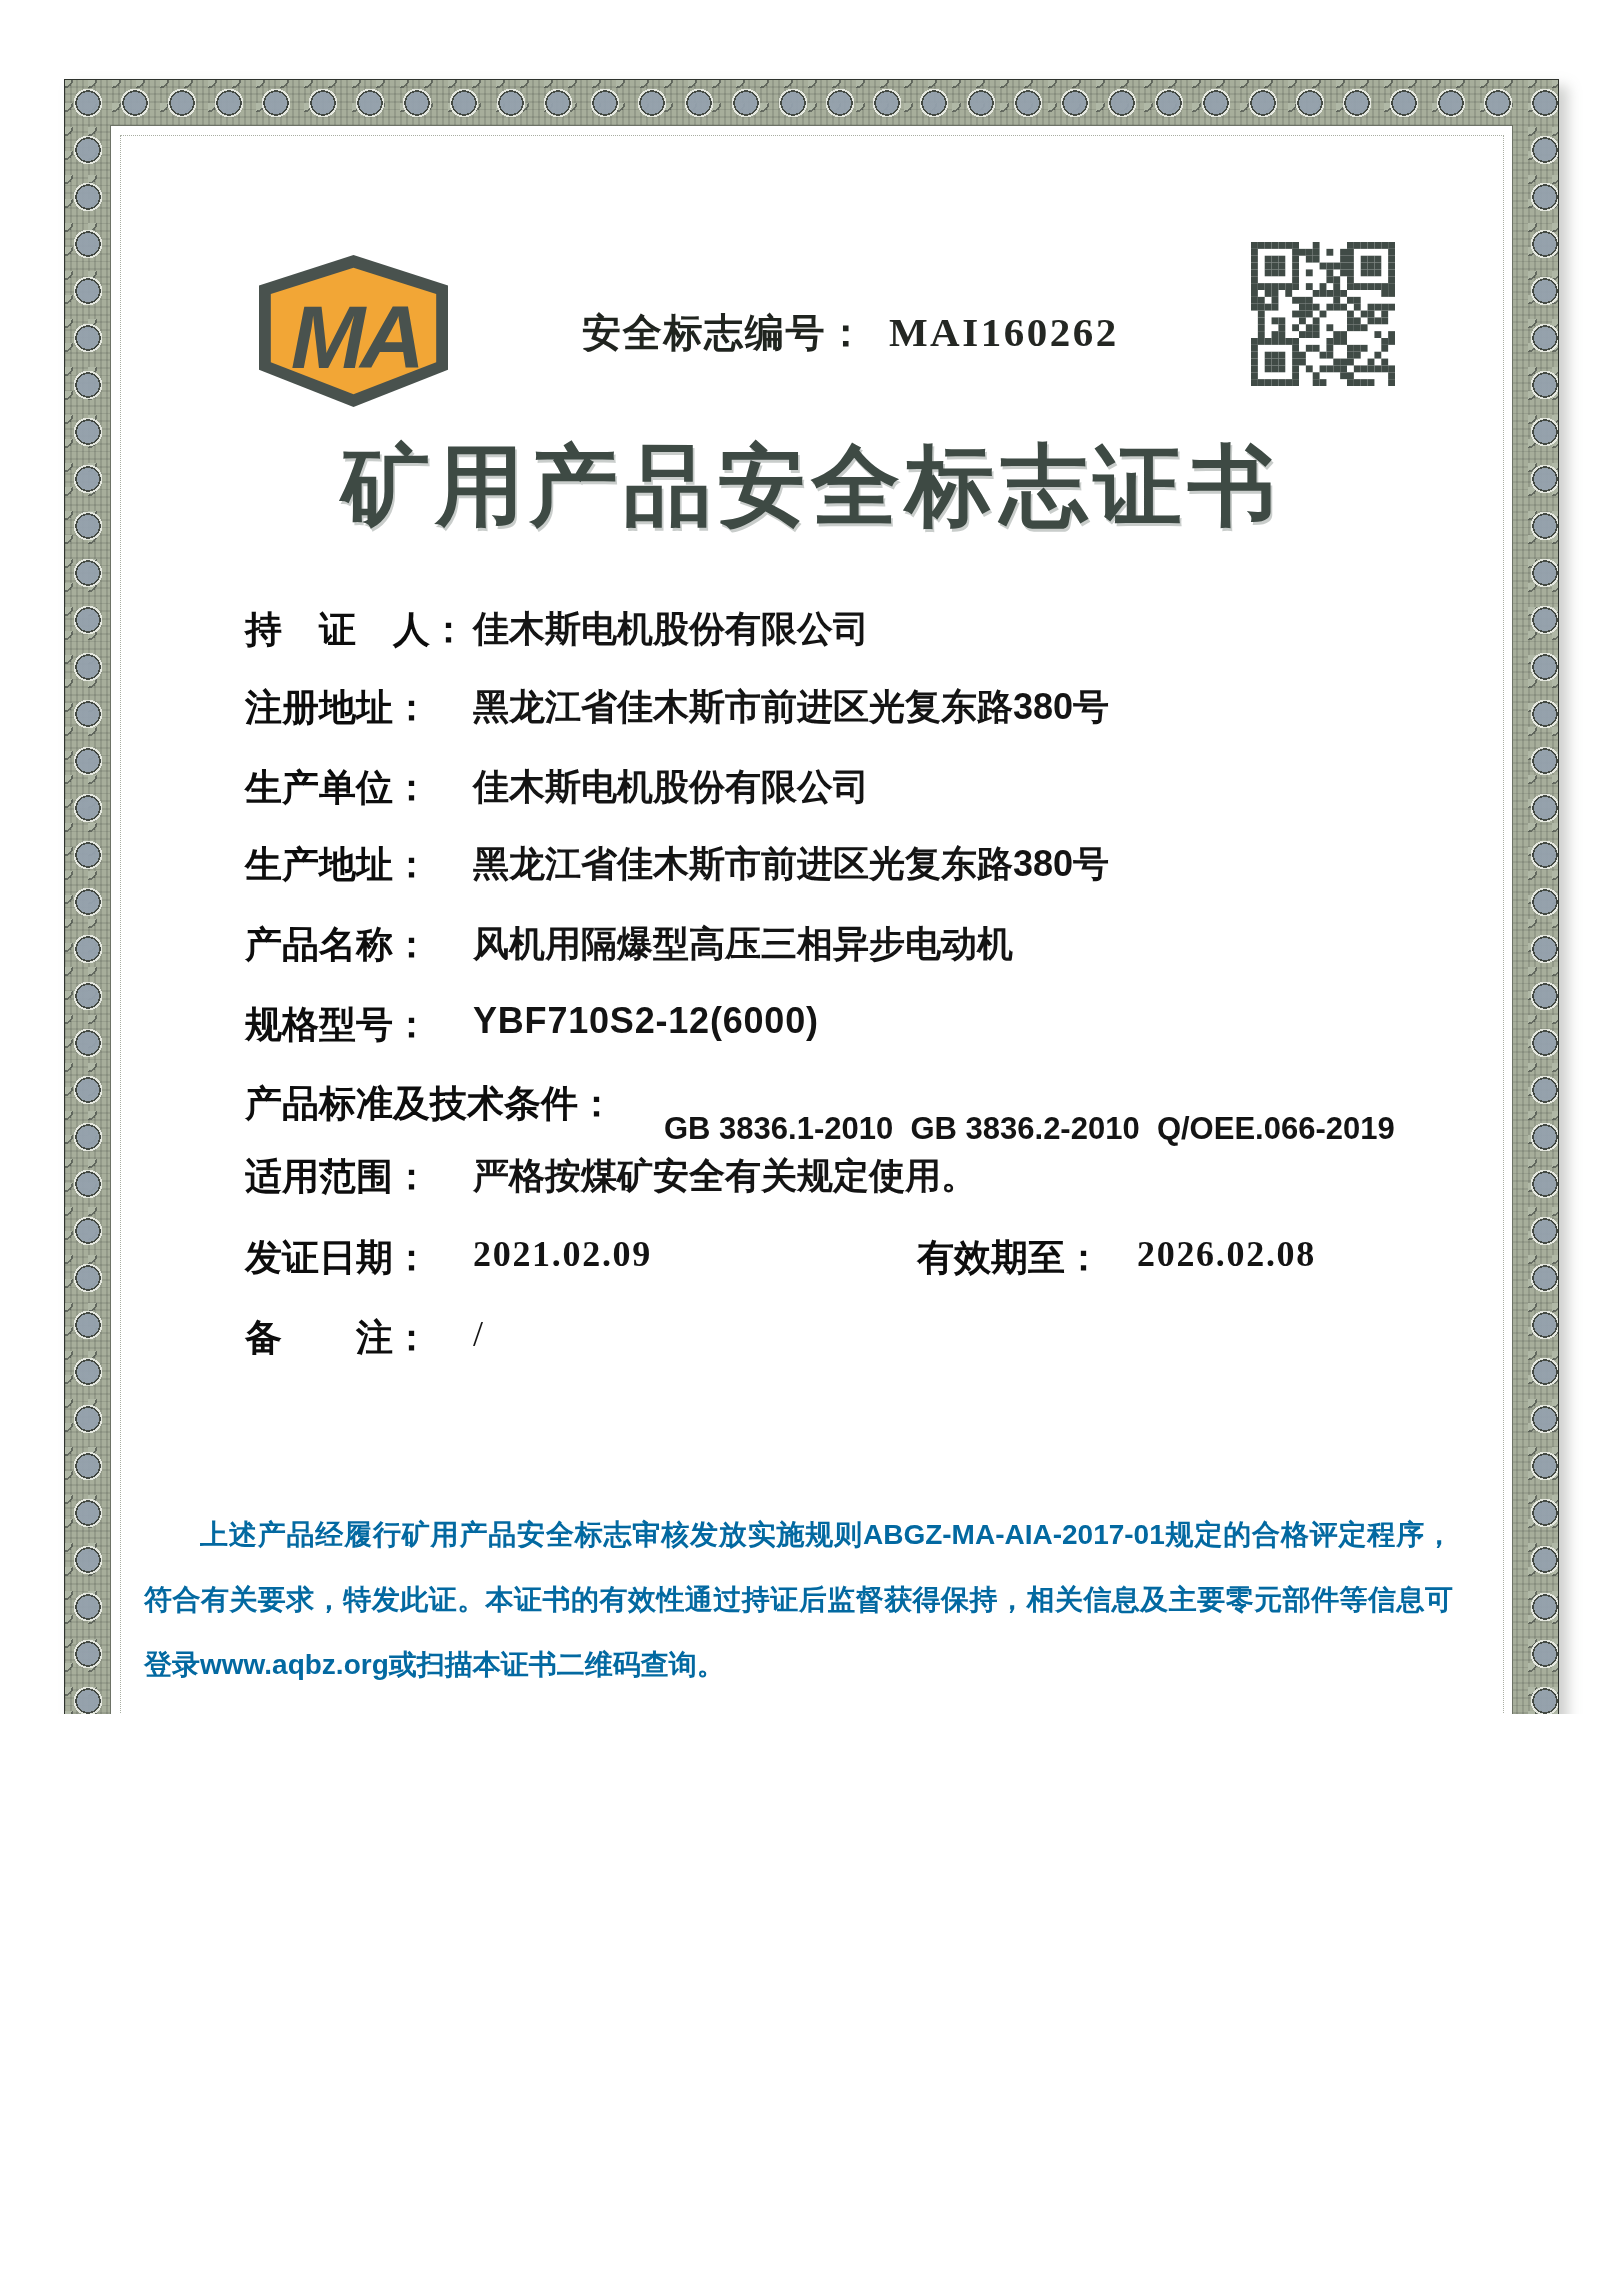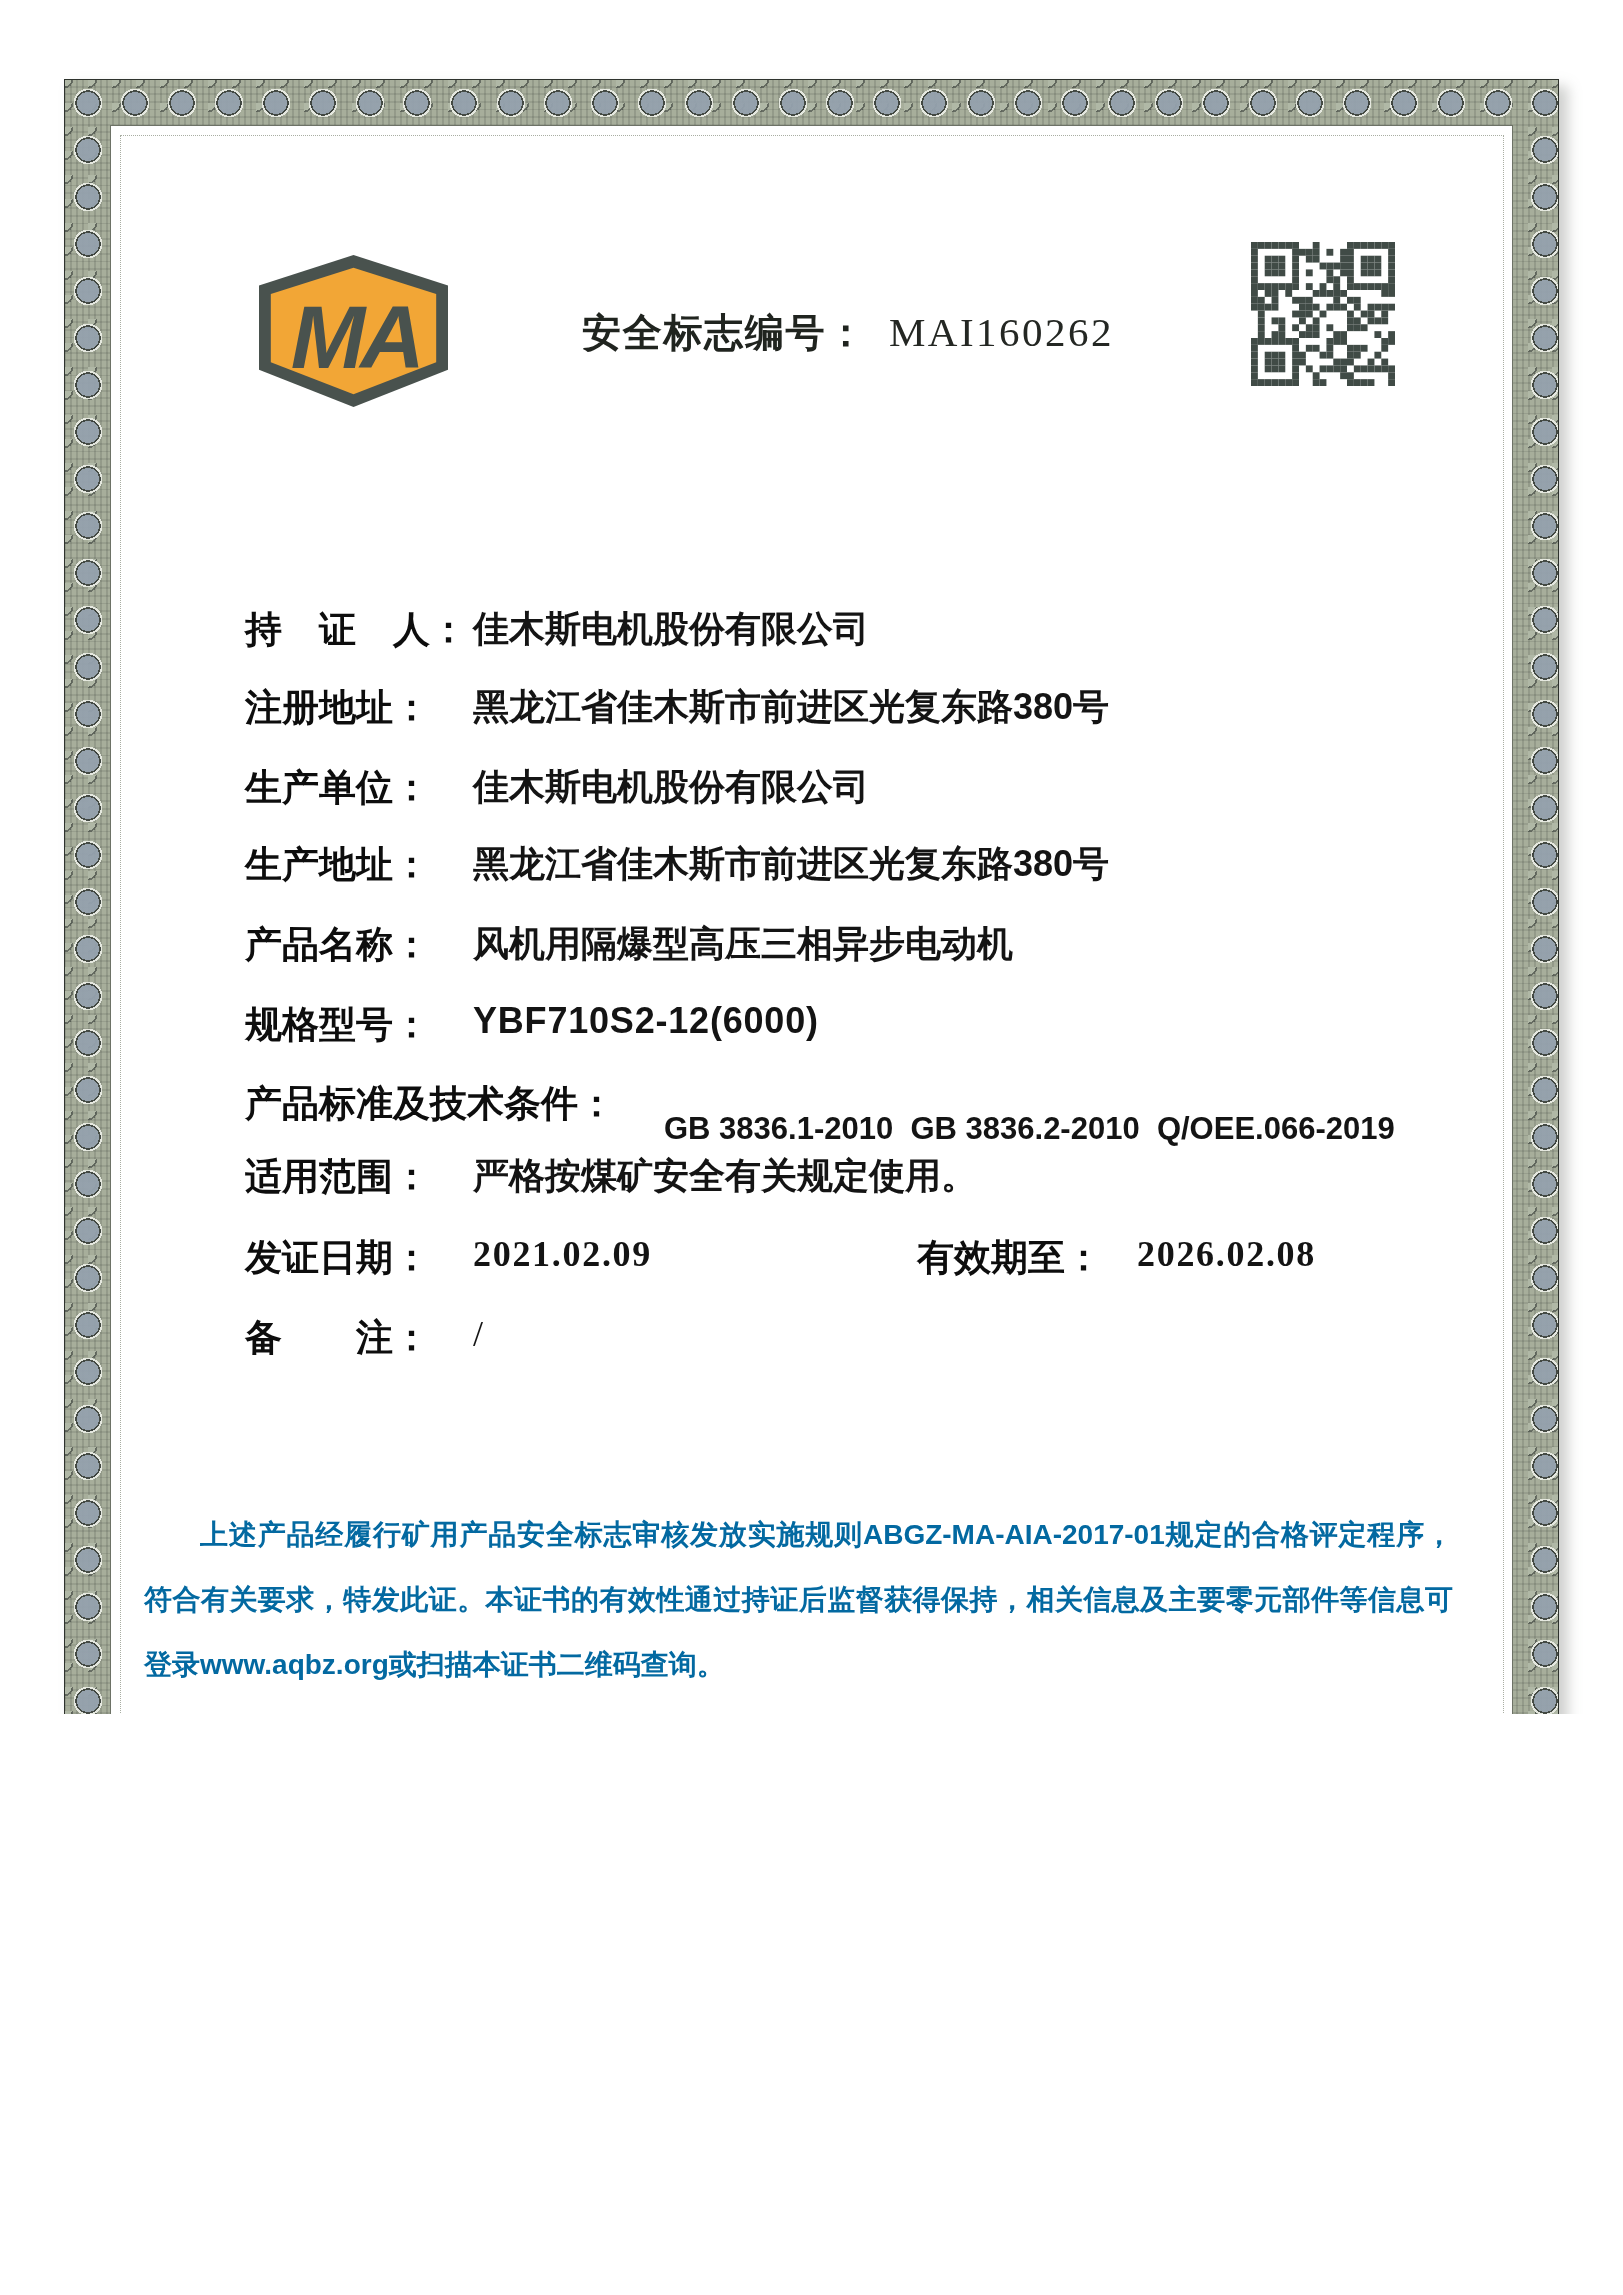--- a/index.html
+++ b/index.html
@@ -20,21 +20,21 @@
   .paper{position:absolute;inset:46px;background:#ffffff;border:0.8px solid #6d7266;}
   .innerline{position:absolute;inset:8.5px;border:0.8px dotted #a9aea3;}
 
   .layer{position:absolute;inset:0;}
 
   .ma-badge{position:absolute;left:252px;top:250px;width:203px;height:162px;}
 
   .safety-line{position:absolute;left:582px;top:306px;display:flex;align-items:baseline;}
   .safety-label{font-size:39px;font-weight:700;color:#20241f;letter-spacing:1.7px;}
   .safety-number{font-family:"Liberation Serif",serif;font-size:41px;color:#242723;
-                 letter-spacing:2.5px;margin-left:22px;font-weight:400;}
+                 letter-spacing:2.5px;margin-left:22px;font-weight:700;}
 
   .qr{position:absolute;left:1251px;top:242px;width:144px;height:144px;}
 
   .title{position:absolute;left:0;right:0;top:427px;text-align:center;
          font-family:"Liberation Serif",serif;font-weight:700;font-size:88px;
          color:#3e4a44;letter-spacing:6px;text-shadow:1.7px 2.5px 0 rgba(62,74,68,.28);}
 
   .row{position:absolute;left:0;right:0;height:51px;}
   .lbl{position:absolute;left:245px;font-size:37px;font-weight:700;color:#0d0d0d;white-space:pre;}
   .val{position:absolute;left:473px;font-size:36px;font-weight:600;color:#141414;white-space:pre;}
@@ -318,20 +318,21 @@
           <rect x="48" y="160" width="8" height="8" fill="#404b46"></rect>
           <rect x="72" y="160" width="8" height="8" fill="#404b46"></rect>
           <rect x="80" y="160" width="8" height="8" fill="#404b46"></rect>
           <rect x="112" y="160" width="8" height="8" fill="#404b46"></rect>
           <rect x="120" y="160" width="8" height="8" fill="#404b46"></rect>
           <rect x="128" y="160" width="8" height="8" fill="#404b46"></rect>
           <rect x="136" y="160" width="8" height="8" fill="#404b46"></rect>
           <rect x="160" y="160" width="8" height="8" fill="#404b46"></rect>
         </svg></div>
 
+    <div class="title">矿用产品安全标志证书</div>
 
     <div class="row r0">
       <span class="lbl">持　证　人：</span>
       <span class="val">佳木斯电机股份有限公司</span>
     </div>
     <div class="row r1">
       <span class="lbl">注册地址：</span>
       <span class="val">黑龙江省佳木斯市前进区光复东路380号</span>
     </div>
     <div class="row r2">

